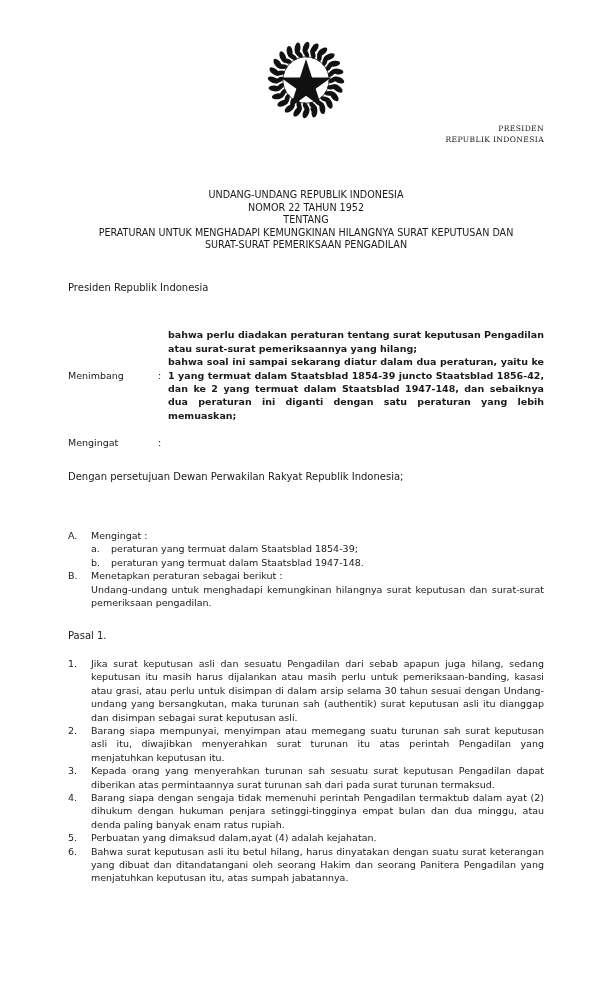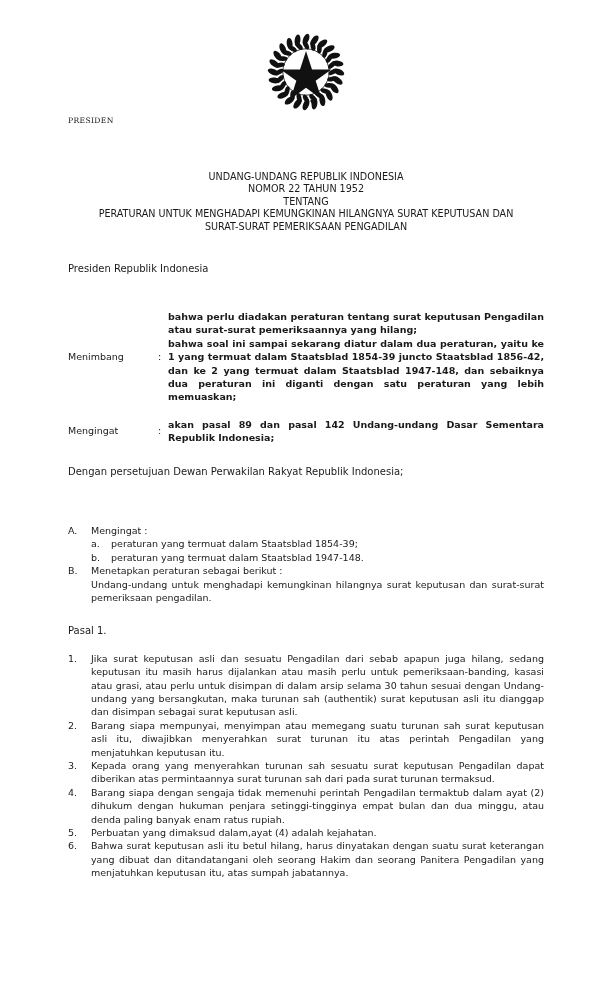--- a/index.html
+++ b/index.html
@@ -19,22 +19,22 @@
   .page {
     width: 612px;
     height: 1008px;
     box-sizing: border-box;
     padding: 0 68px;
     position: relative;
   }
 
   
   .emblem-block {
-    padding-top: 32px;
-    text-align: left;
+    padding-top: 40px;
+    text-align: right;
   }
   .emblem-svg {
     display: block;
     margin: 0 auto;
     width: 92px;
     height: 80px;
   }
   .emblem-caption {
     margin-top: 4px;
     font-family: "DejaVu Serif", "Liberation Serif", serif;
@@ -244,20 +244,21 @@
 
         <polygon points="50,21 56.6,41.2 77.9,41.2 60.6,53.7 67.2,73.9 50,61.4 32.8,73.9 39.4,53.7 22.1,41.2 43.4,41.2"></polygon>
 
         <ellipse cx="50" cy="78.5" rx="2.2" ry="2.2"></ellipse>
         <ellipse cx="43" cy="77" rx="1.6" ry="3.1" transform="rotate(32 43 77)"></ellipse>
         <ellipse cx="57" cy="77" rx="1.6" ry="3.1" transform="rotate(-32 57 77)"></ellipse>
       </g>
     </svg>
     <div class="emblem-caption">
       <div>PRESIDEN</div>
+      <div>REPUBLIK INDONESIA</div>
     </div>
   </div>
 
   <div class="doc-title">
     <div>UNDANG-UNDANG REPUBLIK INDONESIA</div>
     <div>NOMOR 22 TAHUN 1952</div>
     <div>TENTANG</div>
     <div>PERATURAN UNTUK MENGHADAPI KEMUNGKINAN HILANGNYA SURAT KEPUTUSAN DAN</div>
     <div>SURAT-SURAT PEMERIKSAAN PENGADILAN</div>
   </div>
@@ -277,23 +278,20 @@
       <p>bahwa perlu diadakan peraturan tentang surat keputusan Pengadilan atau surat-surat pemeriksaannya yang hilang;</p>
       <p>bahwa soal ini sampai sekarang diatur dalam dua peraturan, yaitu ke 1 yang termuat dalam Staatsblad 1854-39 juncto Staatsblad 1856-42, dan ke 2 yang termuat dalam Staatsblad 1947-148, dan sebaiknya dua peraturan ini diganti dengan satu peraturan yang lebih memuaskan;</p>
     </div>
   </div>
 
   <div class="gap-md"></div>
 
   <div class="clause">
     <div class="clause-label">Mengingat</div>
     <div class="clause-colon">:</div>
-    <div class="clause-body">
-      <p>akan pasal 89 dan pasal 142 Undang-undang Dasar Sementara Republik Indonesia;</p>
-    </div>
   </div>
 
   <div class="gap-lg"></div>
 
   <div class="centered-line">Dengan persetujuan Dewan Perwakilan Rakyat Republik Indonesia;</div>
 
   <div class="gap-md"></div>
   <div class="gap-sm"></div>
 
 

